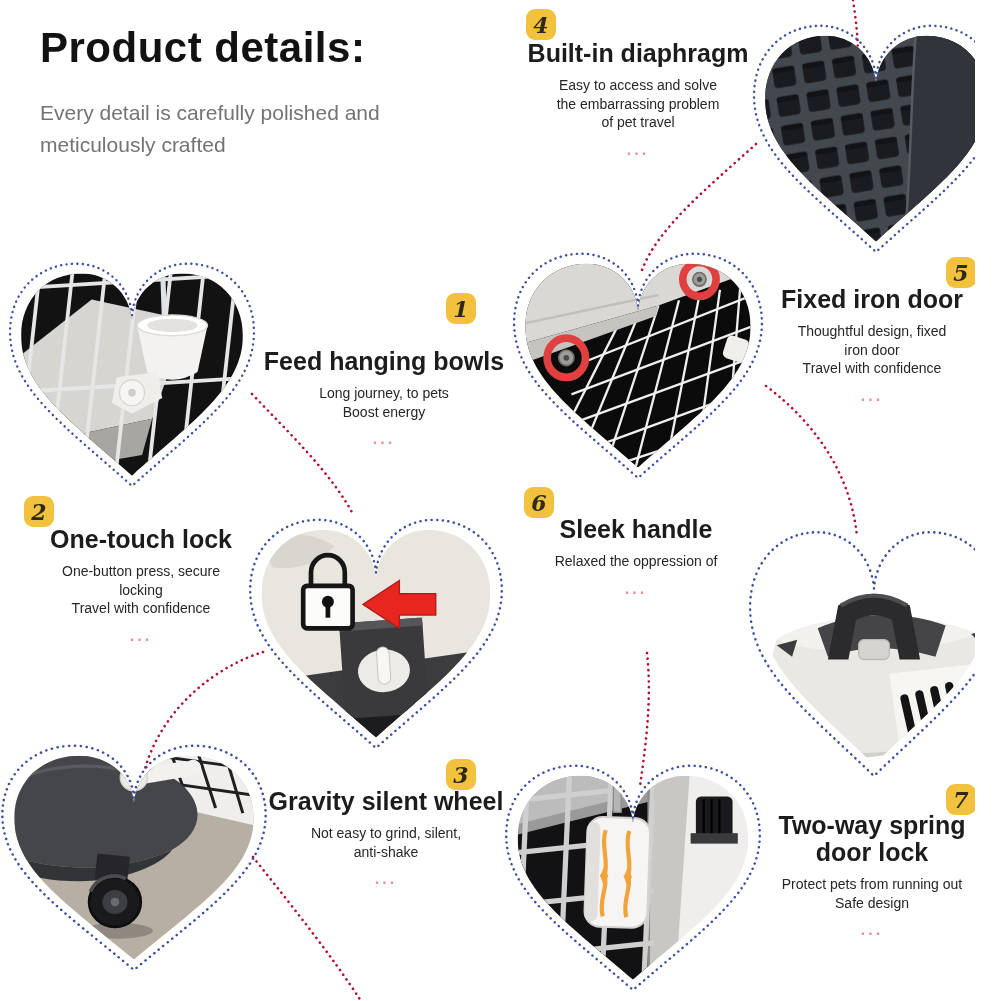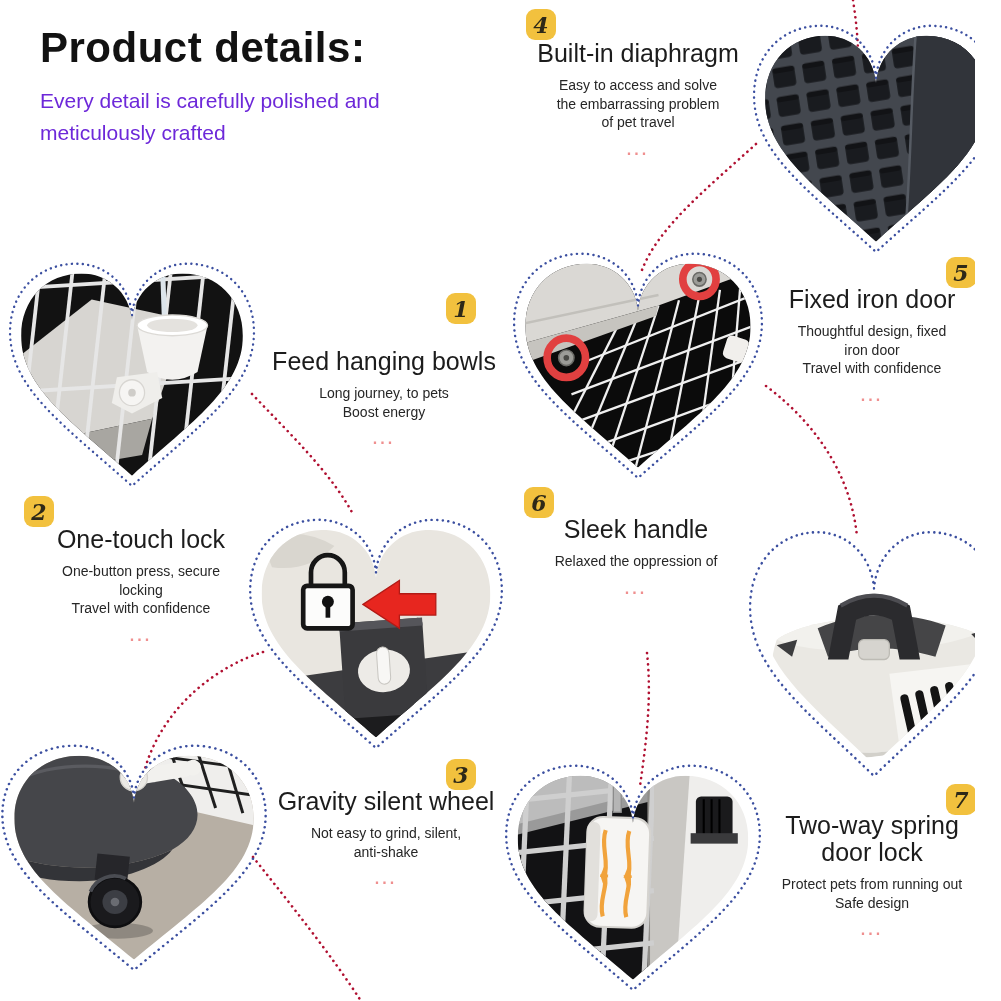--- a/index.html
+++ b/index.html
@@ -1,26 +1,26 @@
 <!DOCTYPE html>
 <html><head>
 <meta charset="utf-8">
 <style>
   html,body{margin:0;padding:0;background:#fff}
   .page{position:relative;width:975px;height:1001px;background:#ffffff;overflow:hidden;
         font-family:"Liberation Sans",sans-serif;color:#1c1c1c}
   .header{position:absolute;left:40px;top:24px;width:460px}
   .page-title{font-size:42px;font-weight:700;color:#121212;letter-spacing:0.5px}
-  .page-subtitle{margin-top:13px;font-size:21px;color:#6d28d9;line-height:1.5}
+  .page-subtitle{margin-top:25px;font-size:21px;color:#737373;line-height:1.5}
   .badge{position:absolute;width:30px;height:31px;background:#F2C13E;border-radius:9px;
          display:flex;align-items:center;justify-content:center;
          font-family:"DejaVu Serif",serif;font-style:italic;font-weight:700;
          font-size:22px;color:#2e2918;z-index:5}
   .block{position:absolute;text-align:center;z-index:4}
-  .sec-title{font-size:25px;font-weight:400;color:#1c1c1c;line-height:1.08}
+  .sec-title{font-size:25px;font-weight:700;color:#1c1c1c;line-height:1.08}
   .sec-title .narrow{display:inline-block;max-width:212px}
   .sec-desc{margin-top:9px;font-size:14px;color:#262626;line-height:1.33}
   .dots{margin-top:10px;font-size:16px;font-weight:700;letter-spacing:3px;color:#EF8F8F;line-height:1}
   svg.heart{position:absolute;overflow:visible;z-index:3}
   svg.connectors{position:absolute;left:0;top:0;z-index:1;pointer-events:none}
   .houtline{fill:none;stroke:#3B4FA0;stroke-width:0.85;stroke-dasharray:0.05,1.9;stroke-linecap:round}
   .conn{fill:none;stroke:#B01031;stroke-width:2.6;stroke-dasharray:0.1,5.6;stroke-linecap:round}
 </style>
 </head>
 <body>

